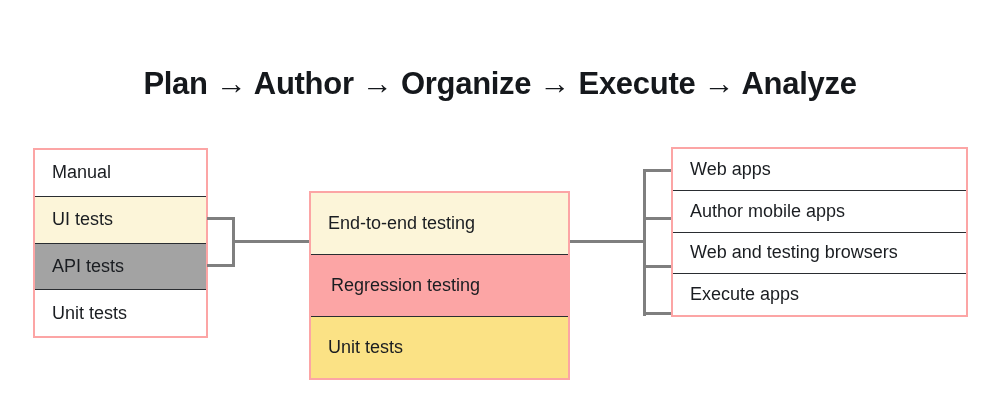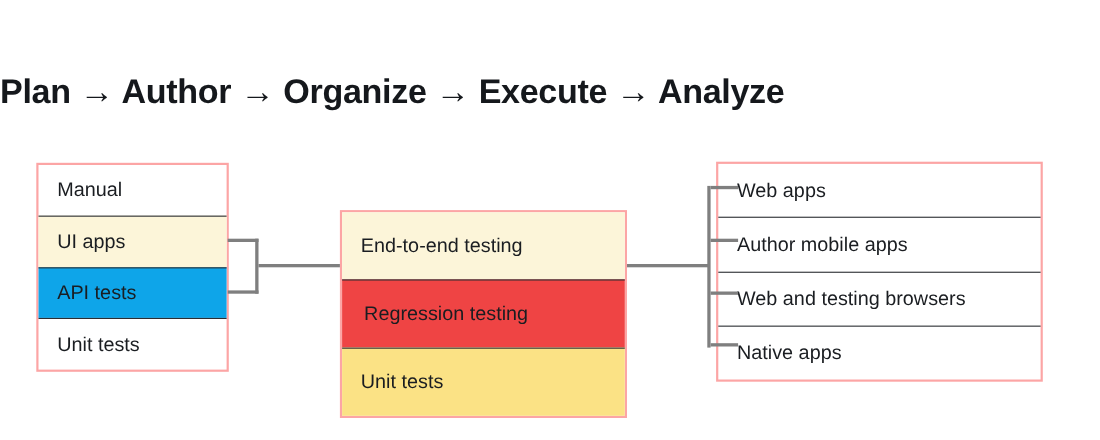--- a/index.html
+++ b/index.html
@@ -5,37 +5,37 @@
   html,body{margin:0;padding:0;}
   body{
     width:1000px;height:400px;background:#ffffff;
     font-family:"Liberation Sans","DejaVu Sans",sans-serif;
     position:relative;overflow:hidden;
     color:#1a1d21;
   }
   .stage{position:absolute;left:0;top:0;width:1000px;height:400px;}
   .title{
     position:absolute;left:0;top:64px;width:1000px;
-    font-size:31px;font-weight:700;
+    text-align:center;font-size:31px;font-weight:700;
     letter-spacing:-0.3px;color:#15181c;line-height:40px;
   }
   .box{
     position:absolute;display:flex;flex-direction:column;
     border:2px solid #fca5a5;background:#ffffff;box-sizing:border-box;
   }
   .box .row{
     flex:1;display:flex;align-items:center;
     padding-left:17px;font-size:18px;color:#1a1d21;
     border-top:1.5px solid #2a2d31;
     white-space:nowrap;overflow:hidden;
   }
   .box .row:first-child{border-top:none;}
   #left-box{left:33px;top:148px;width:175px;height:190px;}
   #middle-box{left:309px;top:147px;width:261px;height:189px;margin-top:44px;}
-  #right-box{left:651px;top:147px;width:297px;height:200px;}
+  #right-box{left:671px;top:147px;width:297px;height:170px;}
   .line{position:absolute;background:#7f7f7f;}
   #l-stub-ui   {left:207px;top:217px;width:28px;height:3px;}
   #l-stub-api  {left:207px;top:264px;width:28px;height:3px;}
   #l-vert      {left:232px;top:217px;width:3px; height:50px;}
   #l-main      {left:235px;top:240px;width:74px;height:3px;}
   #r-main      {left:570px;top:240px;width:75px;height:3px;}
   #r-vert      {left:643px;top:169px;width:3px; height:147px;}
   #r-stub-1    {left:646px;top:169px;width:25px;height:3px;}
   #r-stub-2    {left:646px;top:217px;width:25px;height:3px;}
   #r-stub-3    {left:646px;top:265px;width:25px;height:3px;}
@@ -43,36 +43,36 @@
 </style>
 </head>
 <body>
 
 <div class="stage">
 
   <div class="title">Plan → Author → Organize → Execute → Analyze</div>
 
   <div class="box" id="left-box">
     <div class="row">Manual</div>
-    <div class="row" style="background-color: rgb(252, 245, 217);">UI apps</div>
-    <div class="row" style="background-color: #0ea5e9;">API tests</div>
+    <div class="row" style="background-color: rgb(252, 245, 217);">UI tests</div>
+    <div class="row" style="background-color: #a3a3a3;">API tests</div>
     <div class="row">Unit tests</div>
   </div>
 
   <div class="box" id="middle-box">
     <div class="row" style="background-color: rgb(252, 245, 217);">End-to-end testing</div>
-    <div class="row" style="background-color: #ef4444; padding-left: 20px;">Regression testing</div>
+    <div class="row" style="background-color: #fca5a5; padding-left: 20px;">Regression testing</div>
     <div class="row" style="background-color: rgb(251, 226, 133);">Unit tests</div>
   </div>
 
   <div class="box" id="right-box">
     <div class="row">Web apps</div>
     <div class="row">Author mobile apps</div>
     <div class="row">Web and testing browsers</div>
-    <div class="row">Native apps</div>
+    <div class="row">Execute apps</div>
   </div>
 
   <div class="line" id="l-stub-ui"></div>
   <div class="line" id="l-stub-api"></div>
   <div class="line" id="l-vert"></div>
   <div class="line" id="l-main"></div>
   <div class="line" id="r-main"></div>
   <div class="line" id="r-vert"></div>
   <div class="line" id="r-stub-1"></div>
   <div class="line" id="r-stub-2"></div>

